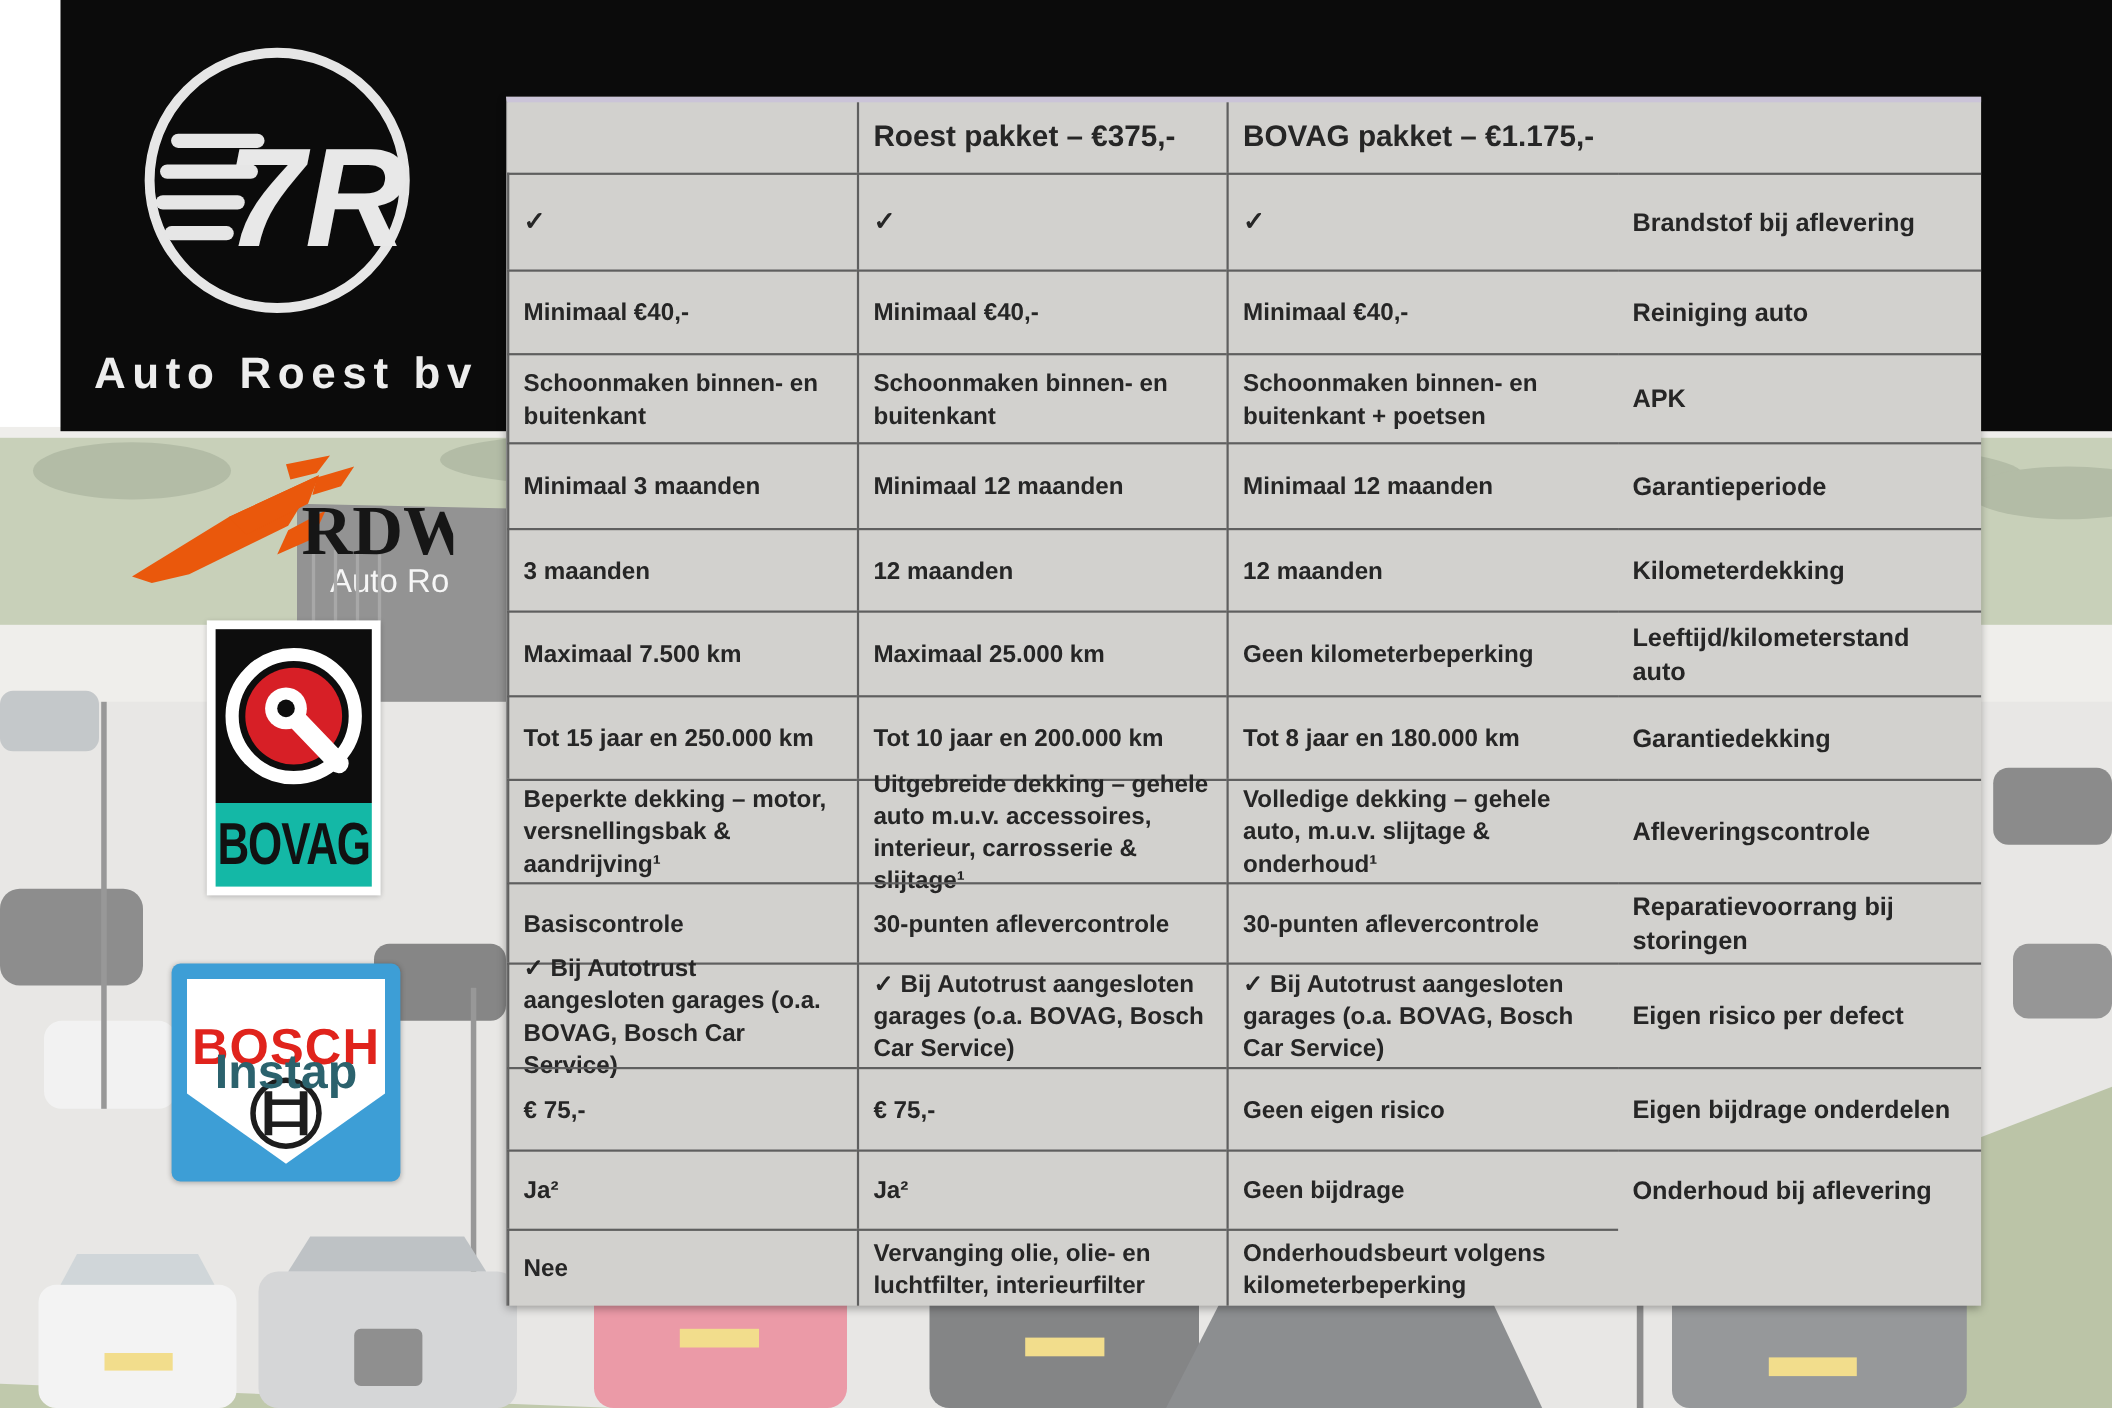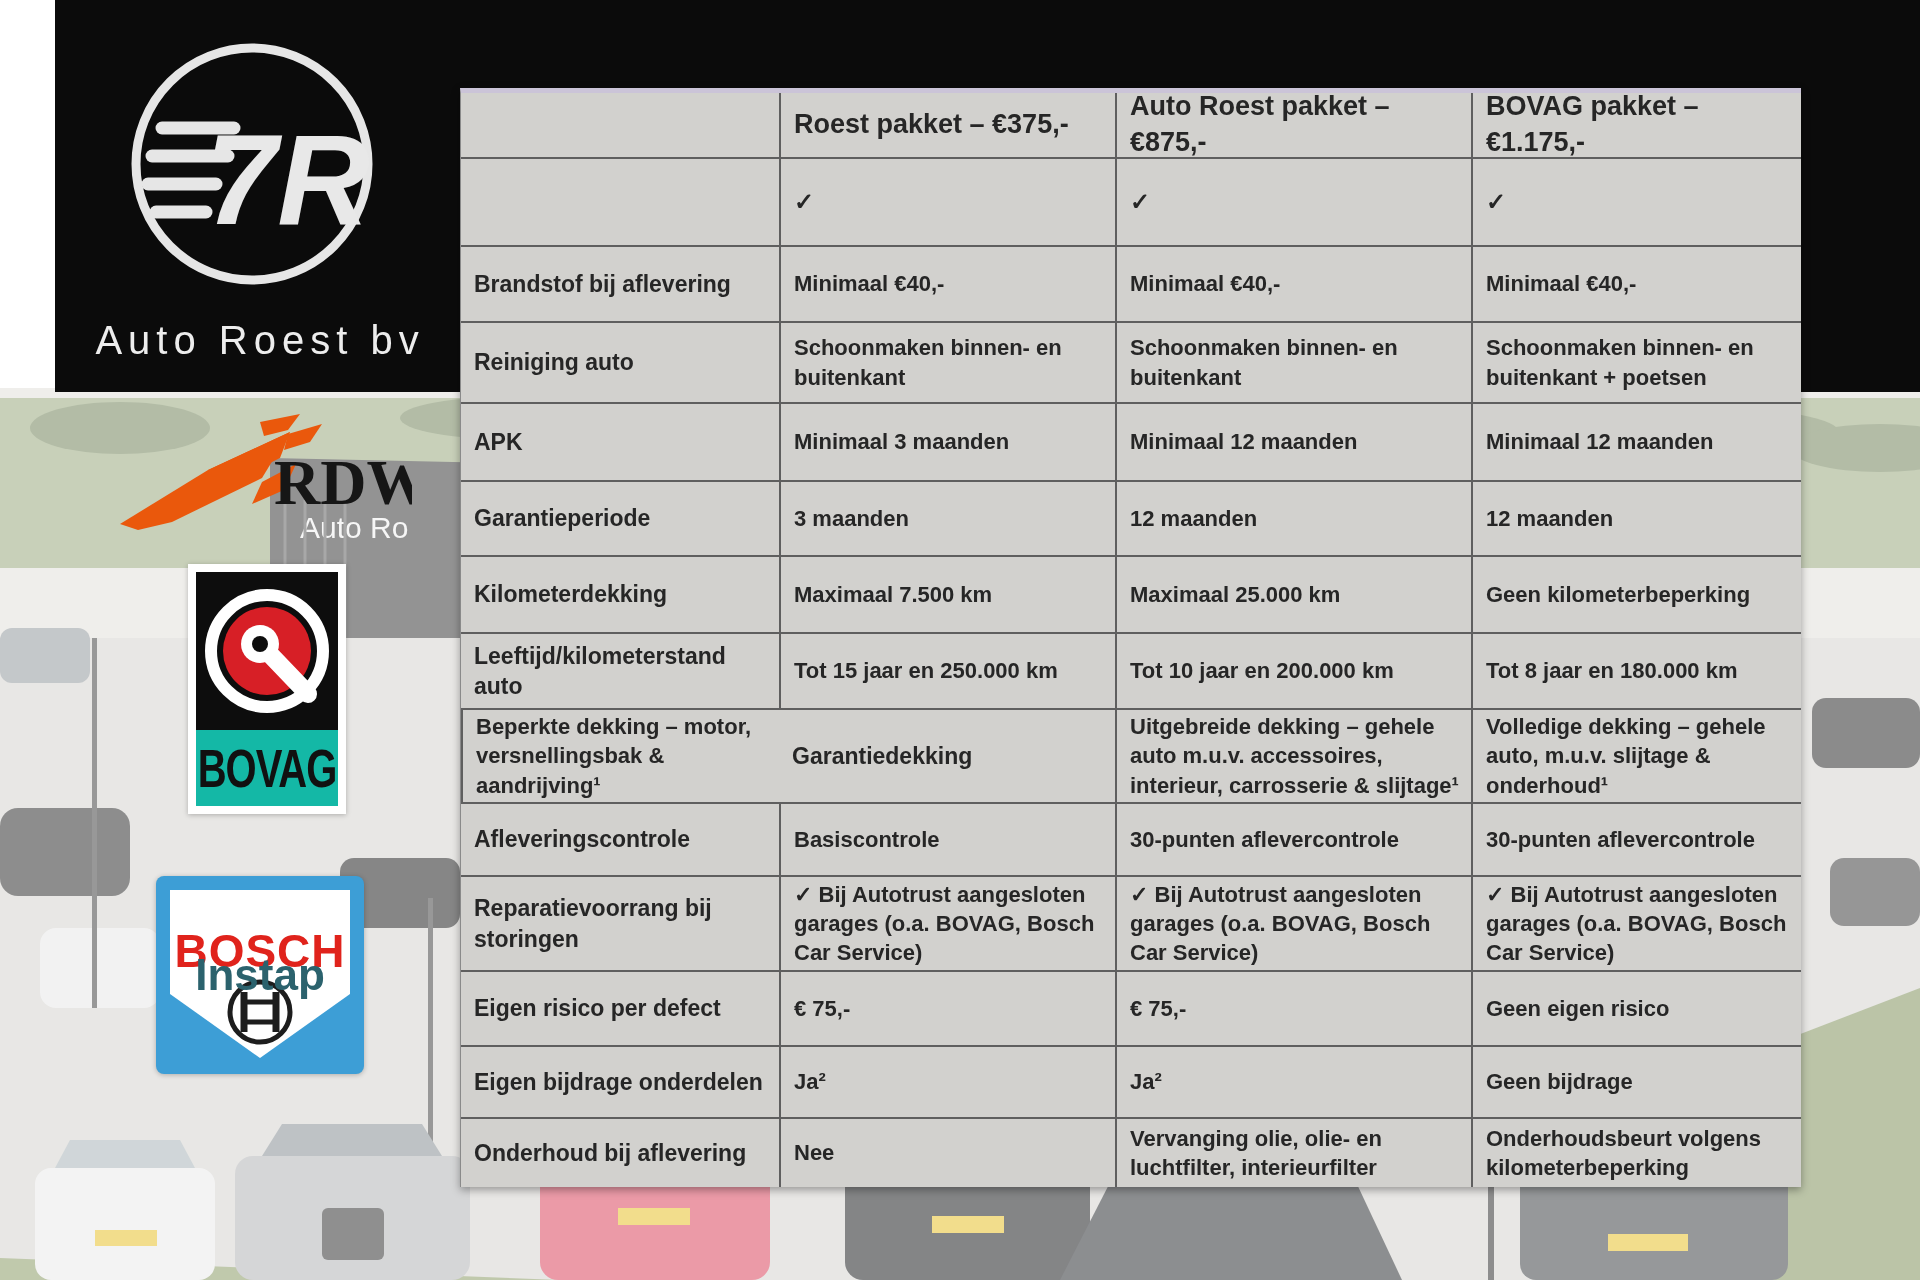--- a/index.html
+++ b/index.html
@@ -5,21 +5,21 @@
   html,body{margin:0;padding:0;background:#ffffff;}
   .stage{position:relative;width:1920px;height:1280px;overflow:hidden;background:#ffffff;
          font-family:"Liberation Sans", sans-serif;}
 
   
   .top-band{position:absolute;left:55px;top:0;width:1865px;height:392px;background:#0b0b0b;}
 
   
   .brand-logo-svg{position:absolute;left:110px;top:28px;}
   .brand-name{position:absolute;left:60px;top:318px;width:400px;text-align:center;
-              color:#ededed;font-size:40px;font-weight:normal;letter-spacing:6px;}
+              color:#ededed;font-size:40px;font-weight:bold;letter-spacing:6px;}
 
   
   .photo{position:absolute;left:0;top:388px;width:1920px;height:892px;}
 
   
   .rdw{position:absolute;left:112px;top:412px;width:300px;height:135px;}
   .bovag{position:absolute;left:188px;top:564px;width:158px;height:250px;background:#ffffff;
          box-shadow:0 1px 5px rgba(0,0,0,.25);padding:8px;box-sizing:border-box;}
   .bovag-top{position:relative;width:142px;height:158px;background:#0d0d0d;}
   .bovag-band{width:142px;height:76px;background:#14b8a6;display:flex;align-items:center;justify-content:center;}
@@ -172,21 +172,20 @@
         <line x1="120" y1="116" x2="120" y2="156" stroke-width="7"></line>
       </g>
     </svg>
     <div class="bosch-bosch">BOSCH</div>
     <div class="bosch-service">Instap</div>
   </div>
 
   <div class="ptable">
     <div class="cell head label"></div>
     <div class="cell head value">Roest pakket – €375,-</div>
-    <div class="cell head value">Auto Roest pakket – €875,-</div>
     <div class="cell head value">BOVAG pakket – €1.175,-</div>
 
     <div class="cell label"></div>
     <div class="cell value check">✓</div>
     <div class="cell value check">✓</div>
     <div class="cell value check">✓</div>
 
   <div class="cell label">Brandstof bij aflevering</div>
       <div class="cell value">Minimaal €40,-</div>
       <div class="cell value">Minimaal €40,-</div>
@@ -204,22 +203,22 @@
       <div class="cell value">12 maanden</div>
       <div class="cell value">12 maanden</div>
       <div class="cell label">Kilometerdekking</div>
       <div class="cell value">Maximaal 7.500 km</div>
       <div class="cell value">Maximaal 25.000 km</div>
       <div class="cell value">Geen kilometerbeperking</div>
       <div class="cell label">Leeftijd/kilometerstand auto</div>
       <div class="cell value">Tot 15 jaar en 250.000 km</div>
       <div class="cell value">Tot 10 jaar en 200.000 km</div>
       <div class="cell value">Tot 8 jaar en 180.000 km</div>
+      <div class="cell label">Garantiedekking</div>
       <div class="cell value">Beperkte dekking – motor, versnellingsbak &amp; aandrijving¹</div>
-      <div class="cell label">Garantiedekking</div>
       <div class="cell value">Uitgebreide dekking – gehele auto m.u.v. accessoires, interieur, carrosserie &amp; slijtage¹</div>
       <div class="cell value">Volledige dekking – gehele auto, m.u.v. slijtage &amp; onderhoud¹</div>
       <div class="cell label">Afleveringscontrole</div>
       <div class="cell value">Basiscontrole</div>
       <div class="cell value">30-punten aflevercontrole</div>
       <div class="cell value">30-punten aflevercontrole</div>
       <div class="cell label">Reparatievoorrang bij storingen</div>
       <div class="cell value">✓ Bij Autotrust aangesloten garages (o.a. BOVAG, Bosch Car Service)</div>
       <div class="cell value">✓ Bij Autotrust aangesloten garages (o.a. BOVAG, Bosch Car Service)</div>
       <div class="cell value">✓ Bij Autotrust aangesloten garages (o.a. BOVAG, Bosch Car Service)</div>

